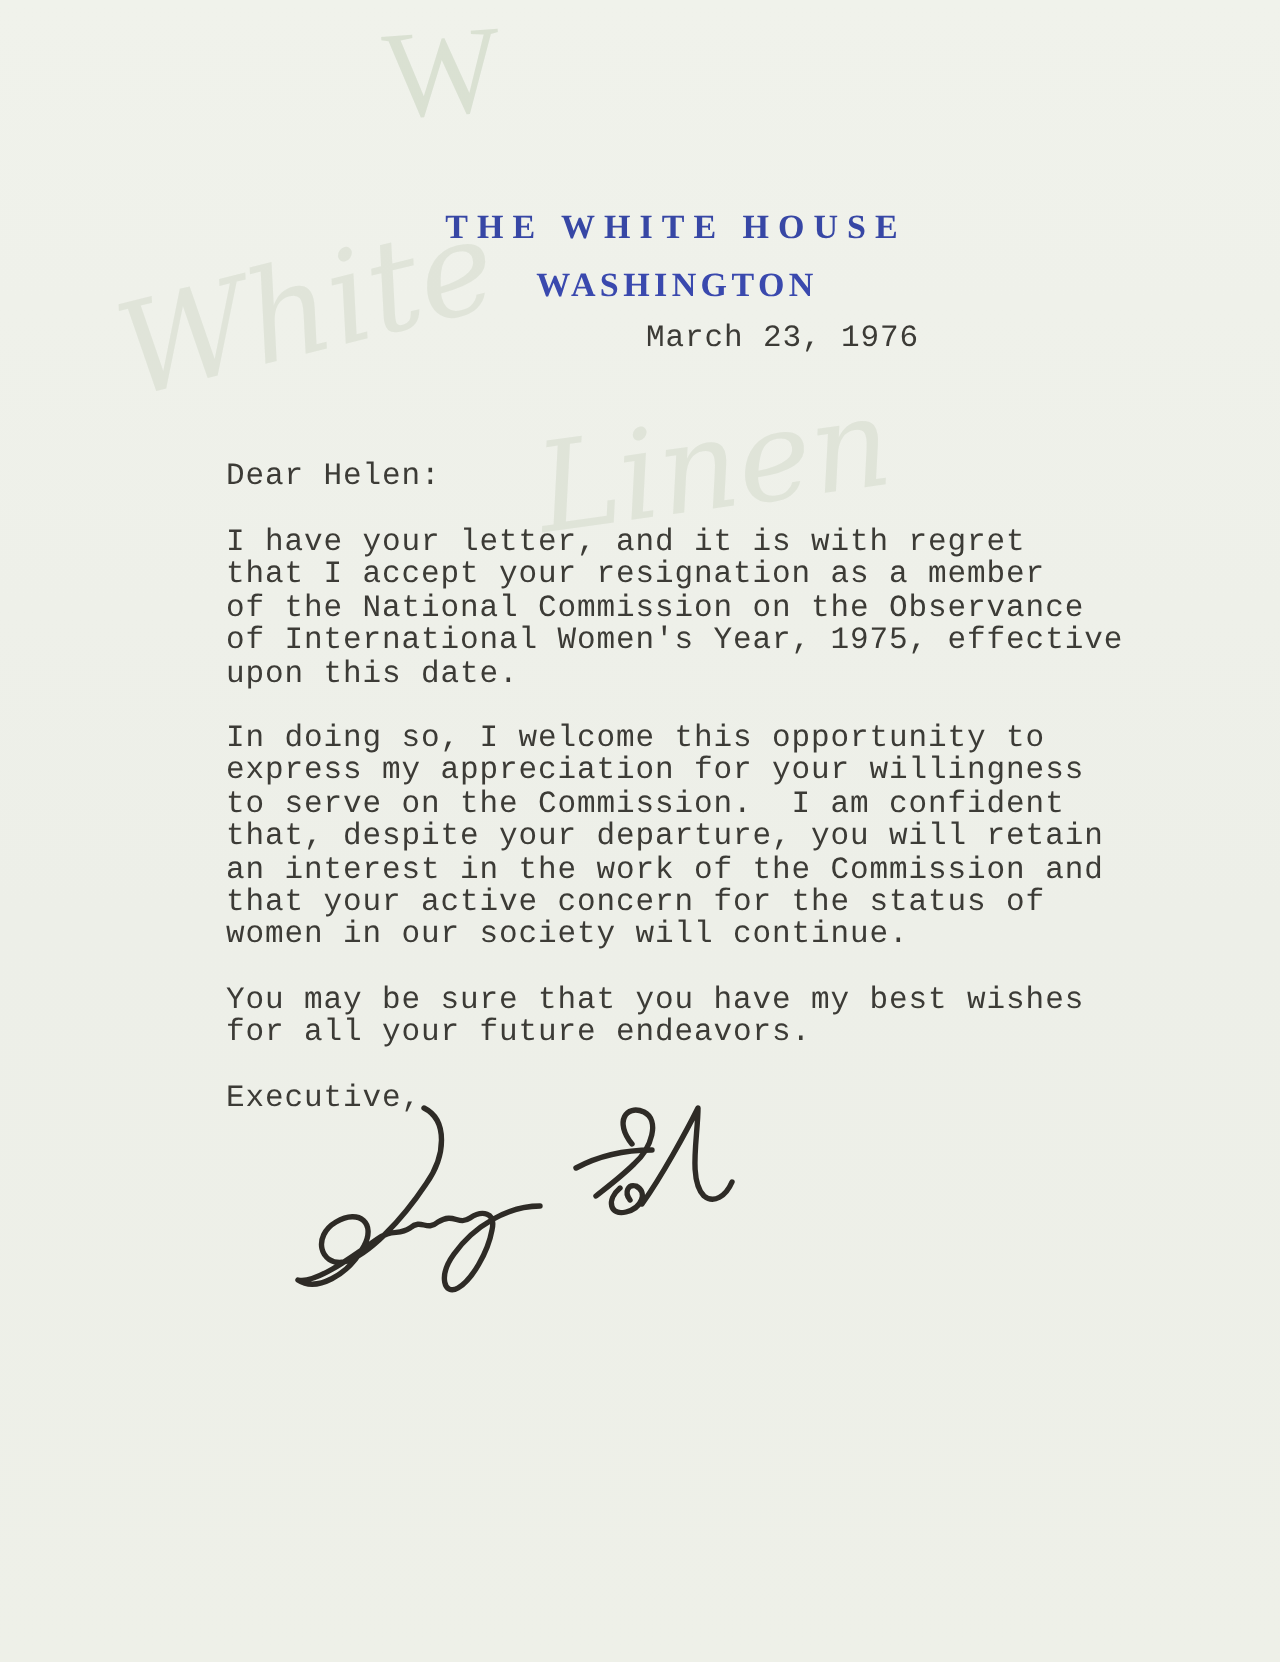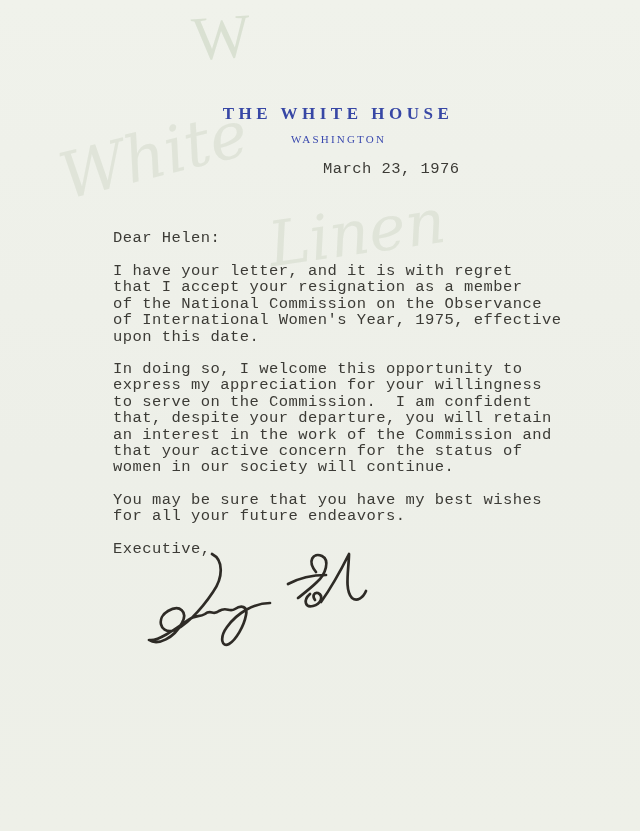--- a/index.html
+++ b/index.html
@@ -23,21 +23,21 @@
     color:#3c3b36;
   }
   
   .letterhead{
     position:absolute;top:104px;left:0;right:0;
     text-align:center;
     font-family:"Liberation Serif","DejaVu Serif",serif;
     color:#3747a5;
   }
   .lh-title{font-size:17px;font-weight:600;letter-spacing:4.5px;padding-left:36px;}
-  .lh-sub{font-size:11px;font-weight:400;letter-spacing:2.2px;margin-top:9px;color:#3a49ae;margin-left:37px;}
+  .lh-sub{font-size:17px;font-weight:700;letter-spacing:2.2px;margin-top:9px;color:#3a49ae;margin-left:37px;}
   
   .wm{
     position:absolute;
     font-family:"DejaVu Serif",serif;
     font-style:italic;
     color:rgba(176,190,168,0.30);
     pointer-events:none;
     user-select:none;
   }
   .wm-monogram{

